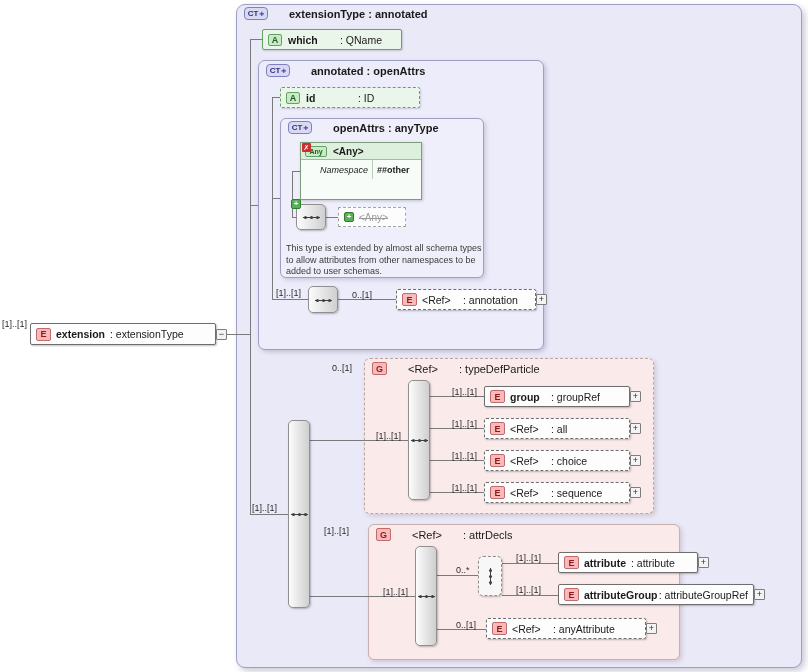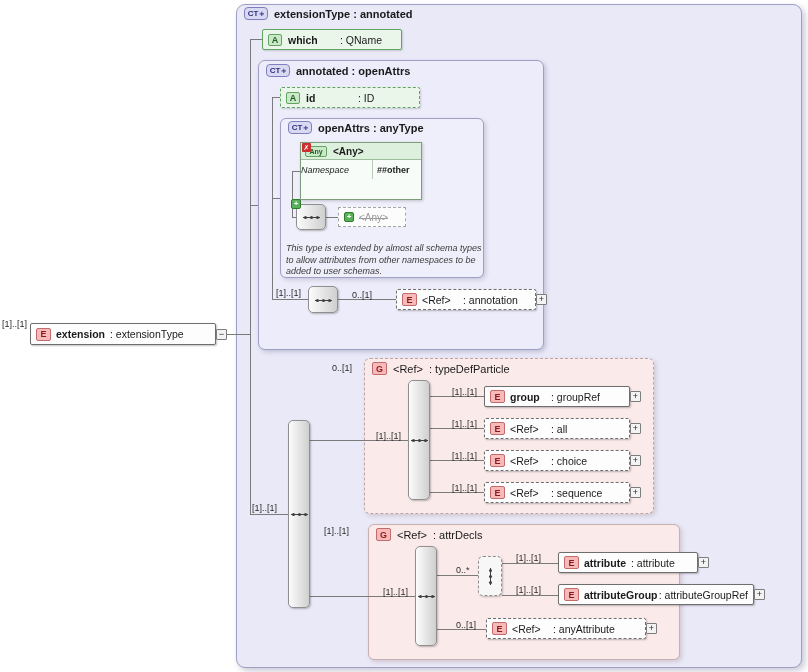--- a/index.html
+++ b/index.html
@@ -3,56 +3,56 @@
 <meta charset="utf-8">
 <style>
 *{margin:0;padding:0;box-sizing:border-box}
 body{font-family:"Liberation Sans","DejaVu Sans",sans-serif;background:#fff}
 #canvas{position:relative;width:808px;height:672px;background:#fff;overflow:hidden;font-size:11px;color:#1a1a1a}
 .panel{position:absolute;background:#e9e9f8;border:1px solid #9f9fc6;border-radius:9px;box-shadow:3px 3px 6px rgba(100,100,140,.35)}
 .panel.lvl2{background:#ececfa;border-radius:7px;box-shadow:2px 2px 4px rgba(100,100,140,.3)}
 .panel.lvl3{background:#efeffb;border-radius:6px;box-shadow:2px 2px 4px rgba(100,100,140,.25)}
 .gpanel{position:absolute;background:#fbeaea;border:1px dashed #b9a6a6;border-radius:6px;box-shadow:2px 2px 4px rgba(140,100,100,.25)}
 .gpanel.solidb{border-style:solid;border-color:#c9b0b0}
-.hdr{position:absolute;display:flex;align-items:center;gap:6px;white-space:nowrap;font-size:11px}
+.hdr{position:absolute;display:flex;align-items:center;gap:21px;white-space:nowrap;font-size:11px}
 .title{font-weight:bold}
 .nm{font-weight:bold}
 .nm.ref{font-weight:normal}
 .tp{font-weight:normal}
 .badge{display:inline-flex;align-items:center;justify-content:center;flex:none;border-radius:2px;font-weight:bold}
 .badge.ct{width:24px;height:13px;background:#d9d9f2;border:1px solid #7f7fbf;color:#2f2f7f;font-size:8px;border-radius:4px}
 .badge.ct::after{content:"✚";font-size:6px;color:#5050a0;margin-left:1px}
 .badge.e{width:15px;height:13px;background:#f7baba;border:1px solid #c46a6a;color:#8c1a1a;font-size:9px}
 .badge.g{width:15px;height:13px;background:#f7baba;border:1px solid #c46a6a;color:#8c1a1a;font-size:9px}
 .badge.a{width:14px;height:12px;background:#c9e9c9;border:1px solid #63a363;color:#1f5f1f;font-size:9px}
 .el{position:absolute;height:21px;display:flex;align-items:center;gap:5px;padding:0 5px;background:#fdfdfd;border:1px solid #6e6e6e;border-radius:2px;font-size:10.5px;white-space:nowrap;box-shadow:1px 1px 2px rgba(0,0,0,.25)}
 .el.dashed{border-style:dashed}
 .el .nm{min-width:36px}
 .attr{position:absolute;height:21px;display:flex;align-items:center;gap:6px;padding:0 5px;background:#eaf6ea;border:1px solid #63a363;border-radius:2px;font-size:10.5px;white-space:nowrap;box-shadow:1px 1px 2px rgba(0,0,0,.15)}
 .attr.dashed{border-style:dashed}
 .attr .nm{min-width:46px}
 .card{position:absolute;font-size:9px;color:#2a2a2a;white-space:nowrap}
-.note{position:absolute;font-size:9px;font-style:italic;color:#3a3a3a;line-height:1.3}
+.note{position:absolute;font-size:9px;color:#3a3a3a;line-height:1.3}
 .hline{position:absolute;height:1px;background:#7a7a7a}
 .vline{position:absolute;width:1px;background:#7a7a7a}
 .bar{position:absolute;background:linear-gradient(to right,#fcfcfc 0%,#e8e8e8 45%,#cfcfcf 100%);border:1px solid #8f8f8f;border-radius:5px;box-shadow:1px 1px 2px rgba(0,0,0,.25)}
 .bar.dashedb{border-style:dashed;background:#f7f7f7}
 .dots{position:absolute;width:17px;height:7px}
 .dots::before{content:"";position:absolute;left:0;right:0;top:3px;height:1px;background:#3f3f3f}
 .dots::after{content:"";position:absolute;left:1px;top:2px;width:3px;height:3px;border-radius:50%;background:#3f3f3f;box-shadow:6px 0 0 #3f3f3f,12px 0 0 #3f3f3f}
 .dots.vert{transform:rotate(90deg)}
 .sq{position:absolute;width:11px;height:11px;background:#f3f3f3;border:1px solid #7d7d7d;font-size:9px;line-height:9px;text-align:center;color:#2a2a2a;border-radius:1px}
 .gplus{position:absolute;width:10px;height:10px;background:#58b058;border:1px solid #2f7d2f;color:#fff;font-size:8px;line-height:8px;text-align:center;border-radius:2px;font-weight:bold}
 .anybox{position:absolute;background:#f8fcf8;border:1px solid #7d9d7d;box-shadow:1px 1px 3px rgba(0,0,0,.2);font-size:9px}
 .any-hd{height:17px;display:flex;align-items:center;gap:6px;padding:0 4px;background:#ddefdd;border-bottom:1px solid #9dbd9d}
 .any-hd .title{font-size:10px}
 .anybadge{position:relative;width:22px;height:11px;flex:none;background:#c9e9c9;border:1px solid #63a363;color:#1f5f1f;font-size:7px;font-weight:bold;display:flex;align-items:center;justify-content:center;border-radius:2px}
 .redx{position:absolute;left:-4px;top:-4px;width:9px;height:9px;background:#cc2f2f;color:#fff;font-size:7px;line-height:9px;text-align:center;border-radius:1px;font-weight:bold}
 .anyrow{display:flex;height:19px;align-items:center}
-.anyrow .lbl{width:72px;flex:none;font-style:italic;padding-left:0;border-right:1px solid #b8ccb8;height:100%;display:flex;align-items:center}
+.anyrow .lbl{width:72px;flex:none;font-style:italic;padding-left:19px;border-right:1px solid #b8ccb8;height:100%;display:flex;align-items:center}
 .anyrow .val{font-weight:bold;padding-left:4px}
 .collapsed{position:absolute;height:20px;display:flex;align-items:center;gap:5px;padding:0 5px;background:#fcfcfc;border:1px dashed #a5a5a5;color:#9a9a9a;font-size:10px}
 .collapsed .struck{text-decoration:line-through}
 .collapsed .gplus{position:static}
 </style>
 </head>
 <body>
 
 <div id="canvas">
 

